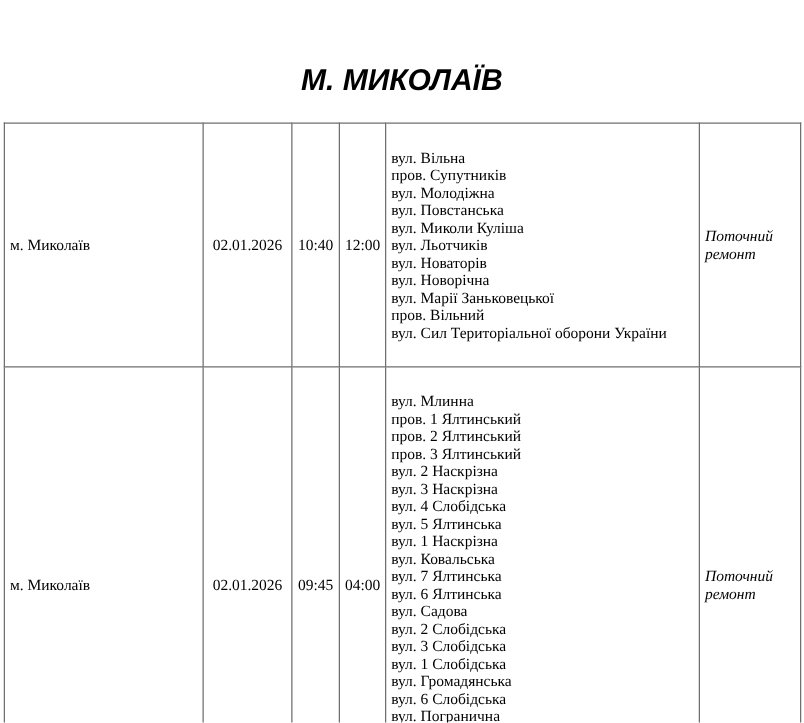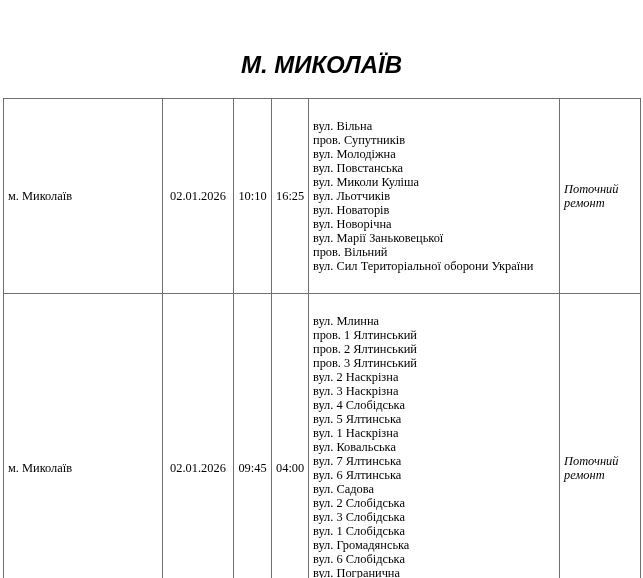--- a/index.html
+++ b/index.html
@@ -65,22 +65,22 @@
     <col style="width:71px">
     <col style="width:38px">
     <col style="width:37px">
     <col style="width:251px">
     <col style="width:81px">
   </colgroup>
   <tbody>
     <tr class="row-first">
       <td class="c-city">м. Миколаїв</td>
       <td class="c-date">02.01.2026</td>
-      <td class="c-start">10:10</td>
-      <td class="c-end">16:25</td>
+      <td class="c-start">10:40</td>
+      <td class="c-end">12:00</td>
       <td class="c-streets">вул. Вільна
 пров. Супутників
 вул. Молодіжна
 вул. Повстанська
 вул. Миколи Куліша
 вул. Льотчиків
 вул. Новаторів
 вул. Новорічна
 вул. Марії Заньковецької
 пров. Вільний

